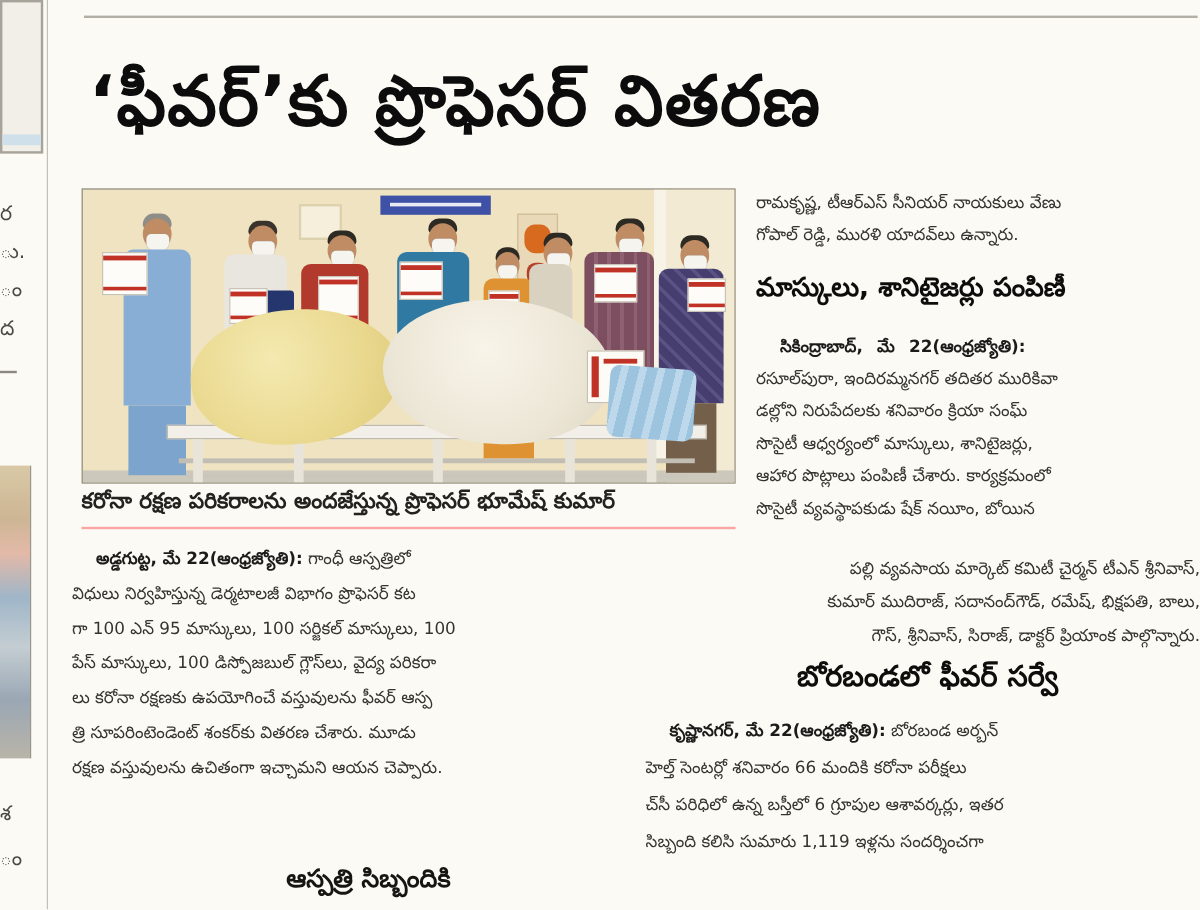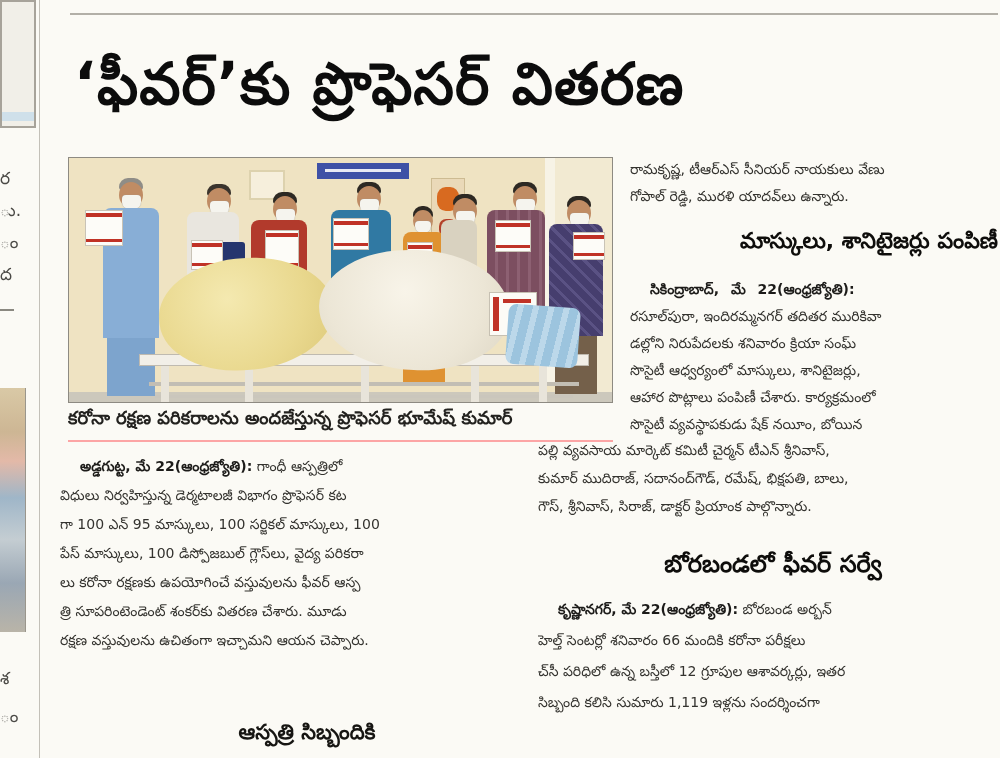--- a/index.html
+++ b/index.html
@@ -45,24 +45,24 @@
   .bodyline { font-size:14px; line-height:27px; color:#34332f; }
   #left-body { left:60px; top:452px; width:462px; }
   #left-body .bodyline { line-height:29px; }
   .dateline { font-weight:700; color:#1c1b19; }
   .indent { padding-left:20px; }
   .spread { word-spacing:7px; }
   #left-subhead { left:76px; top:720px; width:462px; text-align:center;
     font-size:21px; font-weight:800; color:#161512; }
 
   #right-top { left:630px; top:156px; width:368px; }
-  #a2-heading { left:630px; top:228px; width:368px; text-align:right;
+  #a2-heading { left:630px; top:228px; width:368px; text-align:left;
     font-size:22px; font-weight:800; color:#0e0d0b; }
   #a2-beside { left:630px; top:276px; width:368px; }
-  #a2-below { left:538px; top:436px; width:462px; }
+  #a2-below { left:538px; top:460px; width:462px;text-align:right; }
   #a2-below .bodyline { line-height:28px; }
   #a3-heading { left:542px; top:550px; width:462px; text-align:center;
     font-size:24px; font-weight:800; color:#0e0d0b; }
   #a3-body { left:538px; top:594px; width:462px; }
   #a3-body .bodyline { line-height:31px; }
 </style>
 </head>
 <body>
 
 <div class="abs" id="sliver-box"></div>
@@ -207,15 +207,15 @@
 <div class="abs" id="a2-below">
   <div class="bodyline nowrap">పల్లి వ్యవసాయ మార్కెట్ కమిటీ చైర్మన్ టీఎన్ శ్రీనివాస్,</div>
   <div class="bodyline nowrap">కుమార్ ముదిరాజ్, సదానంద్‌గౌడ్, రమేష్, భిక్షపతి, బాలు,</div>
   <div class="bodyline nowrap">గౌస్, శ్రీనివాస్, సిరాజ్, డాక్టర్ ప్రియాంక పాల్గొన్నారు.</div>
 </div>
 
 <div class="abs nowrap" id="a3-heading">బోరబండలో ఫీవర్ సర్వే</div>
 <div class="abs" id="a3-body">
   <div class="bodyline nowrap indent"><span class="dateline">కృష్ణానగర్, మే 22(ఆంధ్రజ్యోతి):</span> <span>బోరబండ అర్బన్</span></div>
   <div class="bodyline nowrap">హెల్త్ సెంటర్లో శనివారం 66 మందికి కరోనా పరీక్షలు</div>
-  <div class="bodyline nowrap">చ్‌సీ పరిధిలో ఉన్న బస్తీలో 12 గ్రూపుల ఆశావర్కర్లు, ఇతర</div>
+  <div class="bodyline nowrap">చ్‌సీ పరిధిలో ఉన్న బస్తీలో 6 గ్రూపుల ఆశావర్కర్లు, ఇతర</div>
   <div class="bodyline nowrap">సిబ్బంది కలిసి సుమారు 1,119 ఇళ్లను సందర్శించగా</div>
 </div>
 
 </body></html>

